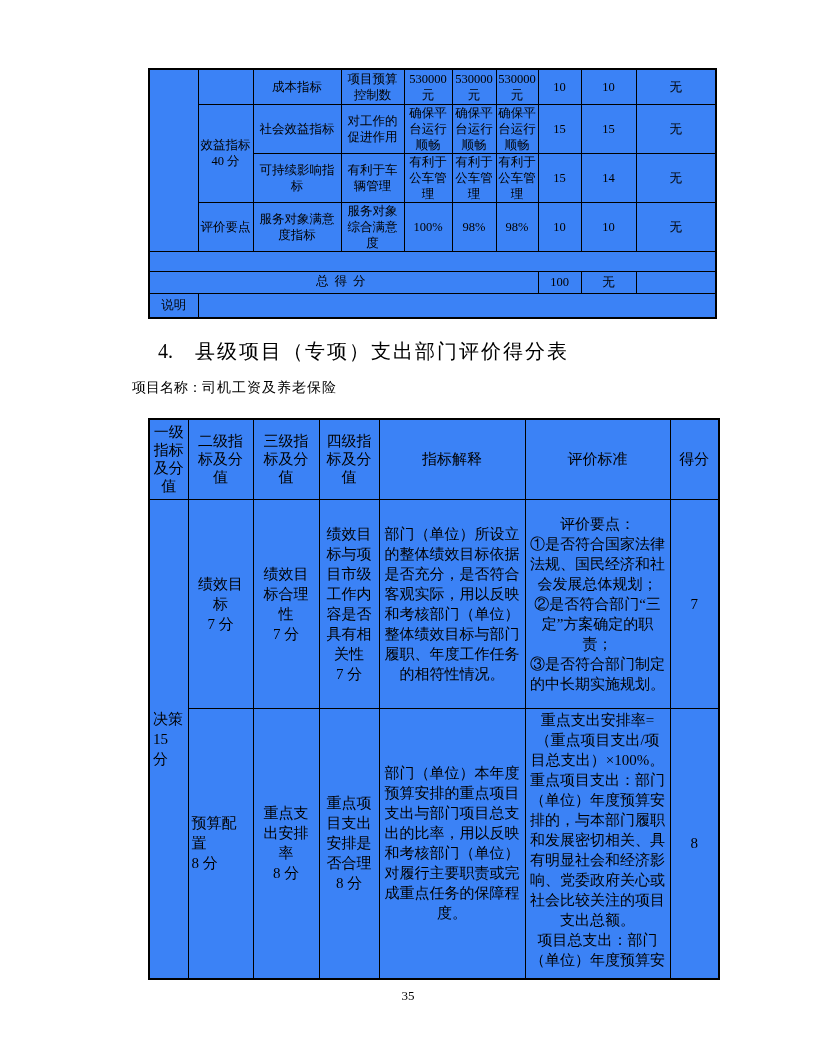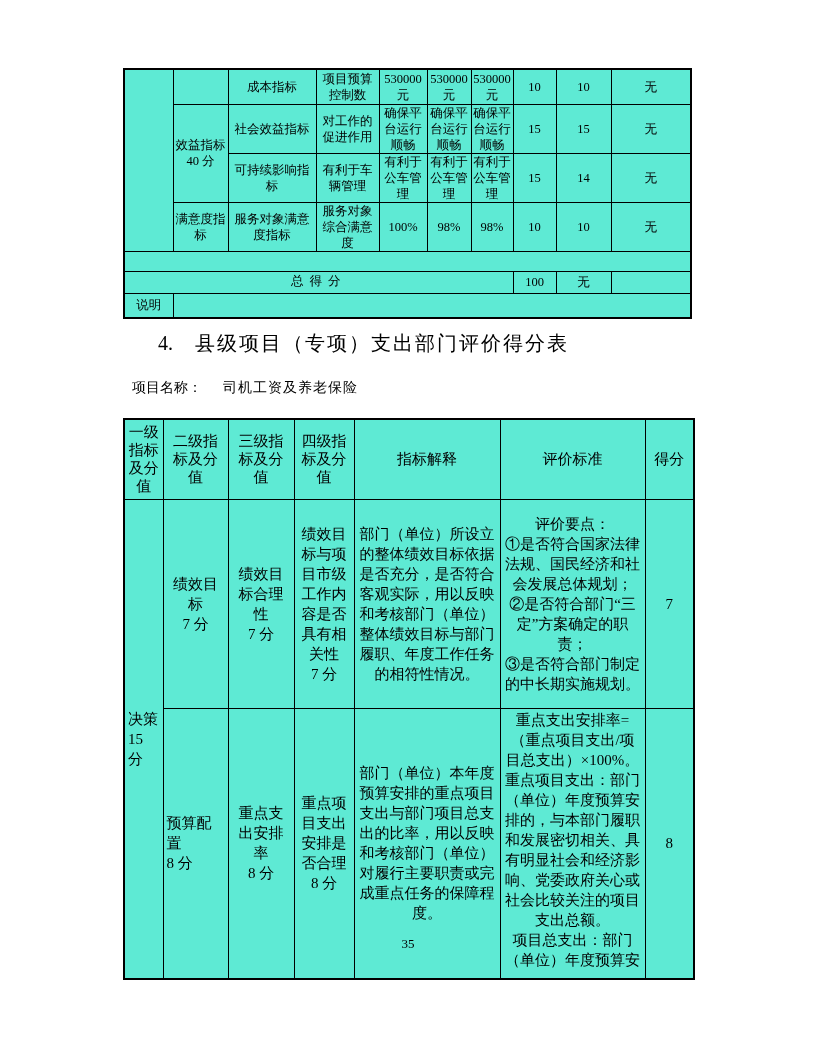--- a/index.html
+++ b/index.html
@@ -1,43 +1,43 @@
 <!DOCTYPE html>
 <html><head>
 <meta charset="utf-8">
 <style>
   html,body{margin:0;padding:0;background:#888;}
   .page{
     position:relative;width:816px;height:1056px;background:#ffffff;margin:0 auto;
     font-family:"Liberation Serif","DejaVu Serif",serif;color:#000;overflow:hidden;
   }
-  table{border-collapse:collapse;table-layout:fixed;position:absolute;background:#5eead4;}
+  table{border-collapse:collapse;table-layout:fixed;position:absolute;background:#3b82f6;margin-left:25px;}
   td{border:1px solid #000;text-align:center;vertical-align:middle;padding:1px 2px;
      overflow:hidden;word-break:break-all;}
   
   .t1{left:123px;top:68px;width:567px;font-size:12.5px;line-height:16px;
       border:2px solid #000;}
   .t1 td{padding:0 1px;}
   .t1 .total-label{letter-spacing:6px;font-family:Liberation Mono, monospace;}
   
-  .heading{position:absolute;left:158px;top:330px;font-size:20px;letter-spacing:2px;
+  .heading{position:absolute;left:158px;top:338px;font-size:20px;letter-spacing:2px;
            white-space:nowrap;text-align:right;}
   .heading .num{letter-spacing:0;margin-right:22px;}
   .projline{position:absolute;left:132px;top:379px;font-size:14px;white-space:nowrap;}
-  .projline .pname{margin-left:21px;letter-spacing:1px;}
+  .projline .pname{margin-left:0;letter-spacing:1px;}
   
   .t2{left:123px;top:418px;width:570px;font-size:15px;line-height:20px;
       border:2px solid #000;}
   .t2 td{padding:1px 3px;}
   .t2 .hdr{line-height:18px;}
   .pre{white-space:pre-line;}
   .leftal{text-align:left;}
   .topal{vertical-align:top;}
   .clip{height:264px;overflow:hidden;text-align:center;}
-  .pagenum{position:absolute;left:0;top:936px;width:100%;text-align:center;
+  .pagenum{position:absolute;left:0;top:988px;width:100%;text-align:center;
            font-size:13px;}
 </style>
 </head>
 <body>
 
 <div class="page">
 
   <table class="t1">
     <colgroup>
       <col style="width:49px">
@@ -79,21 +79,21 @@
       <td>可持续影响指标</td>
       <td>有利于车辆管理</td>
       <td>有利于公车管理</td>
       <td>有利于公车管理</td>
       <td>有利于公车管理</td>
       <td>15</td>
       <td>14</td>
       <td>无</td>
     </tr>
     <tr style="height:33px">
-      <td>满意度指标</td>
+      <td>评价要点</td>
       <td>服务对象满意度指标</td>
       <td>服务对象综合满意度</td>
       <td>100%</td>
       <td>98%</td>
       <td>98%</td>
       <td>10</td>
       <td>10</td>
       <td>无</td>
     </tr>
     <tr style="height:20px">

